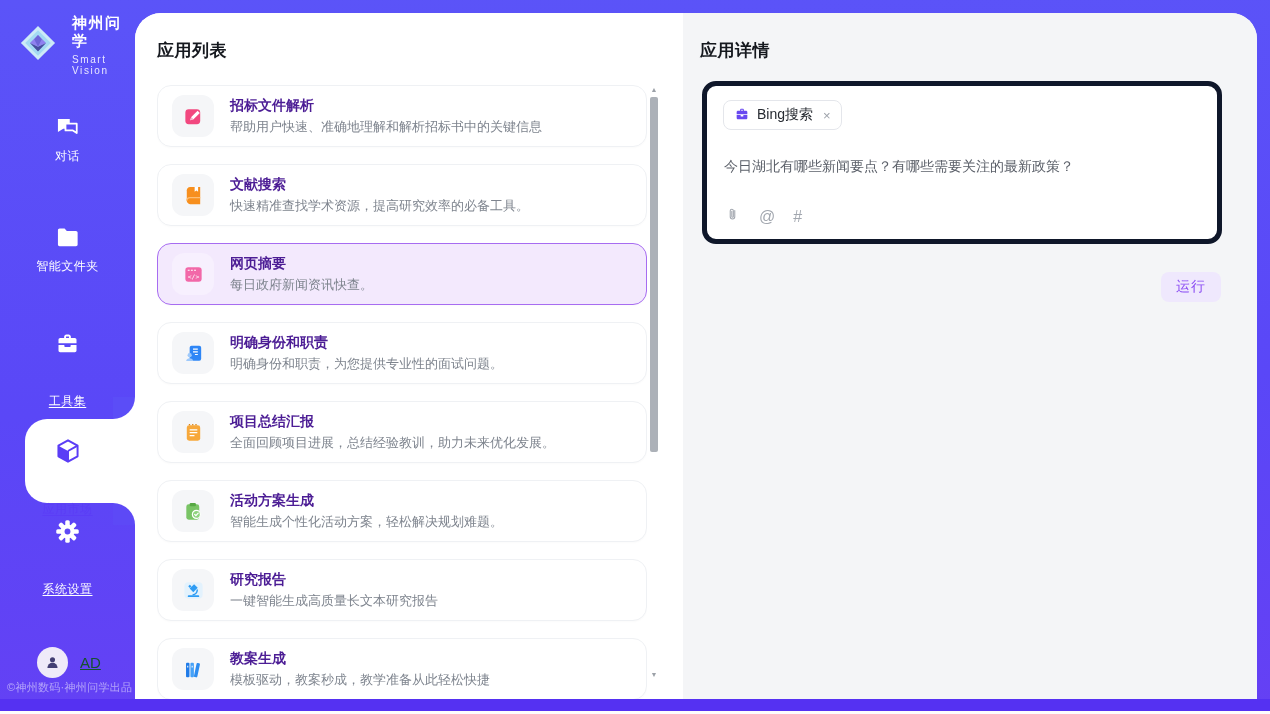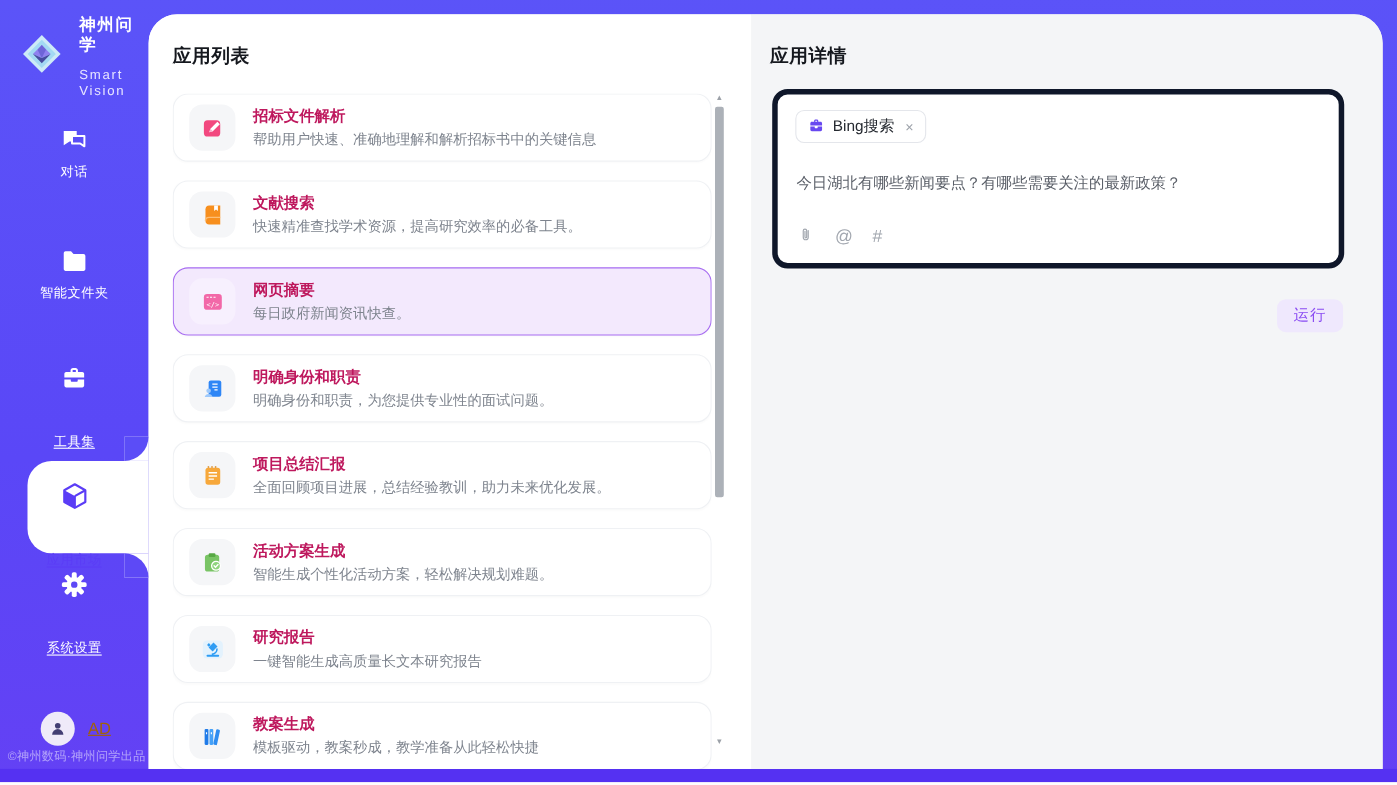--- a/index.html
+++ b/index.html
@@ -11,63 +11,63 @@
   }
 
   
   .bottom-strip { position:absolute; left:0; right:0; bottom:3px; height:12px; background:#5531F2; }
   .bottom-white { position:absolute; left:0; right:0; bottom:0; height:3px; background:#fdfdfd; }
 
   
   .sidebar { position:absolute; left:0; top:0; width:135px; height:714px; z-index:2; }
   .brand { position:absolute; left:19px; top:14px; display:flex; align-items:center; gap:15px; }
   .brand-name { color:#fff; font-size:15px; font-weight:700; letter-spacing:1.5px; line-height:1.2; }
-  .brand-sub { color:#E8E6FF; font-size:12px; letter-spacing:1.6px; margin-top:11px; }
+  .brand-sub { color:#E8E6FF; font-size:10px; letter-spacing:1.6px; margin-top:4px; }
 
   .nav-item { position:absolute; left:0; width:135px; height:70px; display:flex; flex-direction:column;
               align-items:center; justify-content:flex-start; gap:7px; cursor:pointer; z-index:3; }
   .nav-icon { height:28px; display:flex; align-items:center; justify-content:center; }
   .nav-label { color:#fff; font-size:12px; letter-spacing:.5px; }
   .nav-label.u { text-decoration:underline; text-underline-offset:2px;margin-top:29px; }
   .nav-item.selected .nav-label { color:#5B3DF6; }
 
   
   .notch { position:absolute; left:25px; top:419px; width:110px; height:84px; background:#fff;
            border-radius:22px 0 0 22px; z-index:2; }
   .notch-sq { position:absolute; right:0; width:22px; height:22px; background:#fff; }
   .sq-top { top:-22px; } .sq-bottom { bottom:-22px; }
   .notch-curve { position:absolute; right:0; width:22px; height:22px; background:#5B4DF7; }
   .curve-top { top:-22px; border-bottom-right-radius:22px; }
   .curve-bottom { bottom:-22px; border-top-right-radius:22px; background:#5D49F6; }
 
   .user-row { position:absolute; left:37px; top:647px; display:flex; align-items:center; gap:12px; cursor:pointer; }
   .avatar { width:31px; height:31px; border-radius:50%; background:#EFEAF9; display:flex;
             align-items:center; justify-content:center; }
-  .user-name { color:#a16207; font-size:15px;text-decoration:underline; }
+  .user-name { color:#14532d; font-size:15px;text-decoration:underline; }
   .copyright { position:absolute; left:7px; top:680px; width:128px; font-size:11px;
                color:rgba(255,255,255,.5); letter-spacing:.3px; white-space:nowrap; }
 
   
   .content { position:absolute; left:135px; top:13px; width:1122px; height:686px;
              border-radius:26px 26px 0 0; overflow:hidden; display:flex; background:#F4F5F7; z-index:1; }
   .panel-title { font-size:17px; font-weight:700; color:#15181E; letter-spacing:.5px; }
 
   
   .list-panel { width:548px; background:#fff; position:relative; flex:none; }
   .list-panel .panel-title { position:absolute; left:22px; top:26px; }
   .cards { position:absolute; left:22px; top:72px; width:490px; bottom:0; overflow:hidden;
            display:flex; flex-direction:column; gap:17px; }
   .card { flex:0 0 62px; height:62px; border:1px solid #EFF1F4; border-radius:14px; background:#fff;
           display:flex; align-items:center; padding:0 14px; gap:16px; cursor:pointer;
           box-shadow:0 1px 2px rgba(20,20,40,.02); }
   .card.selected { background:#F3E9FD; border-color:#A76CF1; }
   .tile { width:42px; height:42px; border-radius:12px; background:#F5F6F8; flex:none;
           display:flex; align-items:center; justify-content:center; }
   .card.selected .tile { background:#F7F0FE; }
-  .card-title { font-size:14px; font-weight:700; color:#be185d; line-height:1.3; }
+  .card-title { font-size:14px; font-weight:700; color:#4c1d95; line-height:1.3; }
   .card-desc { font-size:13px; color:#7E848E; margin-top:4px; white-space:nowrap; }
 
   .scrollbar { position:absolute; right:24px; top:72px; bottom:19px; width:10px; }
   .sb-arrow { position:absolute; left:0; width:10px; height:10px; color:#9CA1A8; font-size:7px;
               line-height:10px; text-align:center; cursor:pointer; }
   .sb-up { top:0; } .sb-down { bottom:0; }
   .sb-thumb { position:absolute; left:1px; top:12px; width:8px; height:355px; background:#ACB1B8;
               border-radius:2px; cursor:pointer; }
 
   

